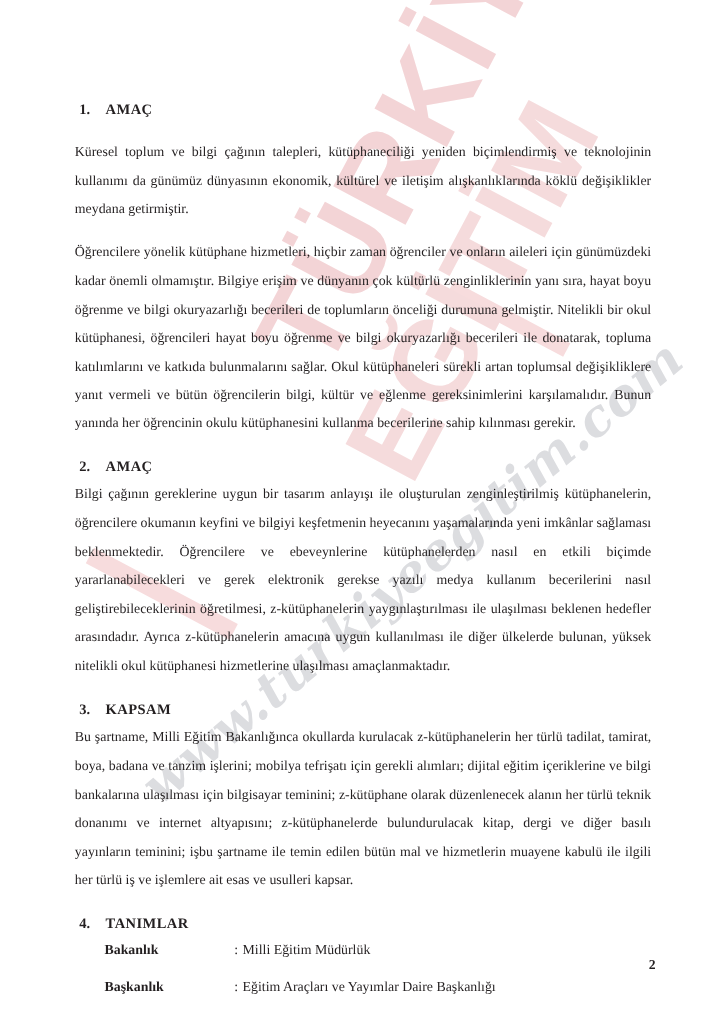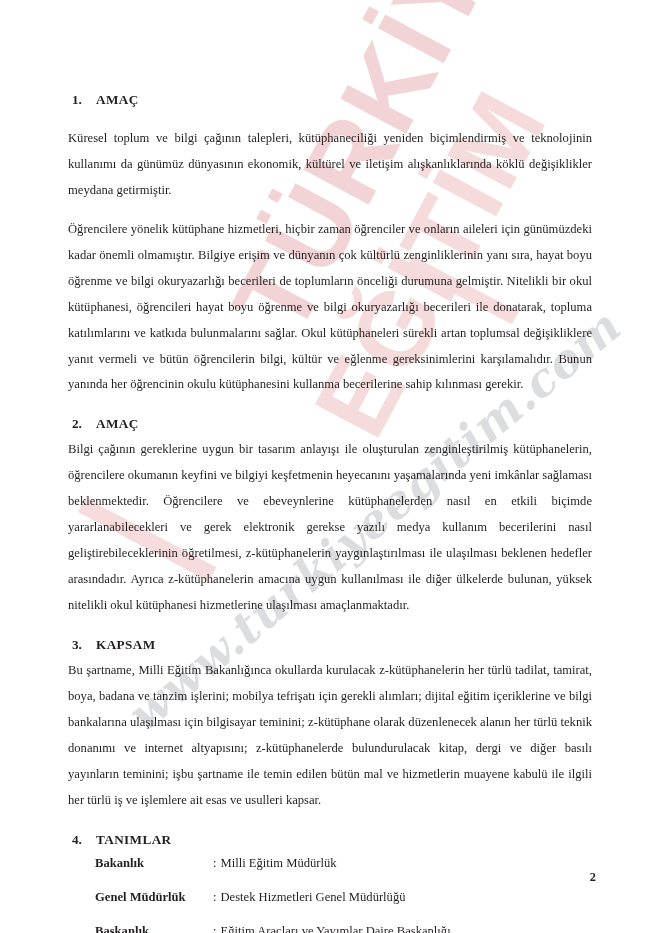--- a/index.html
+++ b/index.html
@@ -192,24 +192,20 @@
       <span class="num">4.</span>
       <span class="txt">TANIMLAR</span>
     </div>
 
     <div class="defs">
       <div class="def-row">
         <span class="def-term">Bakanlık</span>
         <span class="def-val"><span class="colon">:</span><span>Milli Eğitim Müdürlük</span></span>
       </div>
       <div class="def-row">
-        <span class="def-term">Genel Müdürlük</span>
-        <span class="def-val"><span class="colon">:</span><span>Destek Hizmetleri Genel Müdürlüğü</span></span>
-      </div>
-      <div class="def-row">
         <span class="def-term">Başkanlık</span>
         <span class="def-val"><span class="colon">:</span><span>Eğitim Araçları ve Yayımlar Daire Başkanlığı</span></span>
       </div>
 
     </div>
 
   </div>
 
   <div class="page-number">2</div>
 

